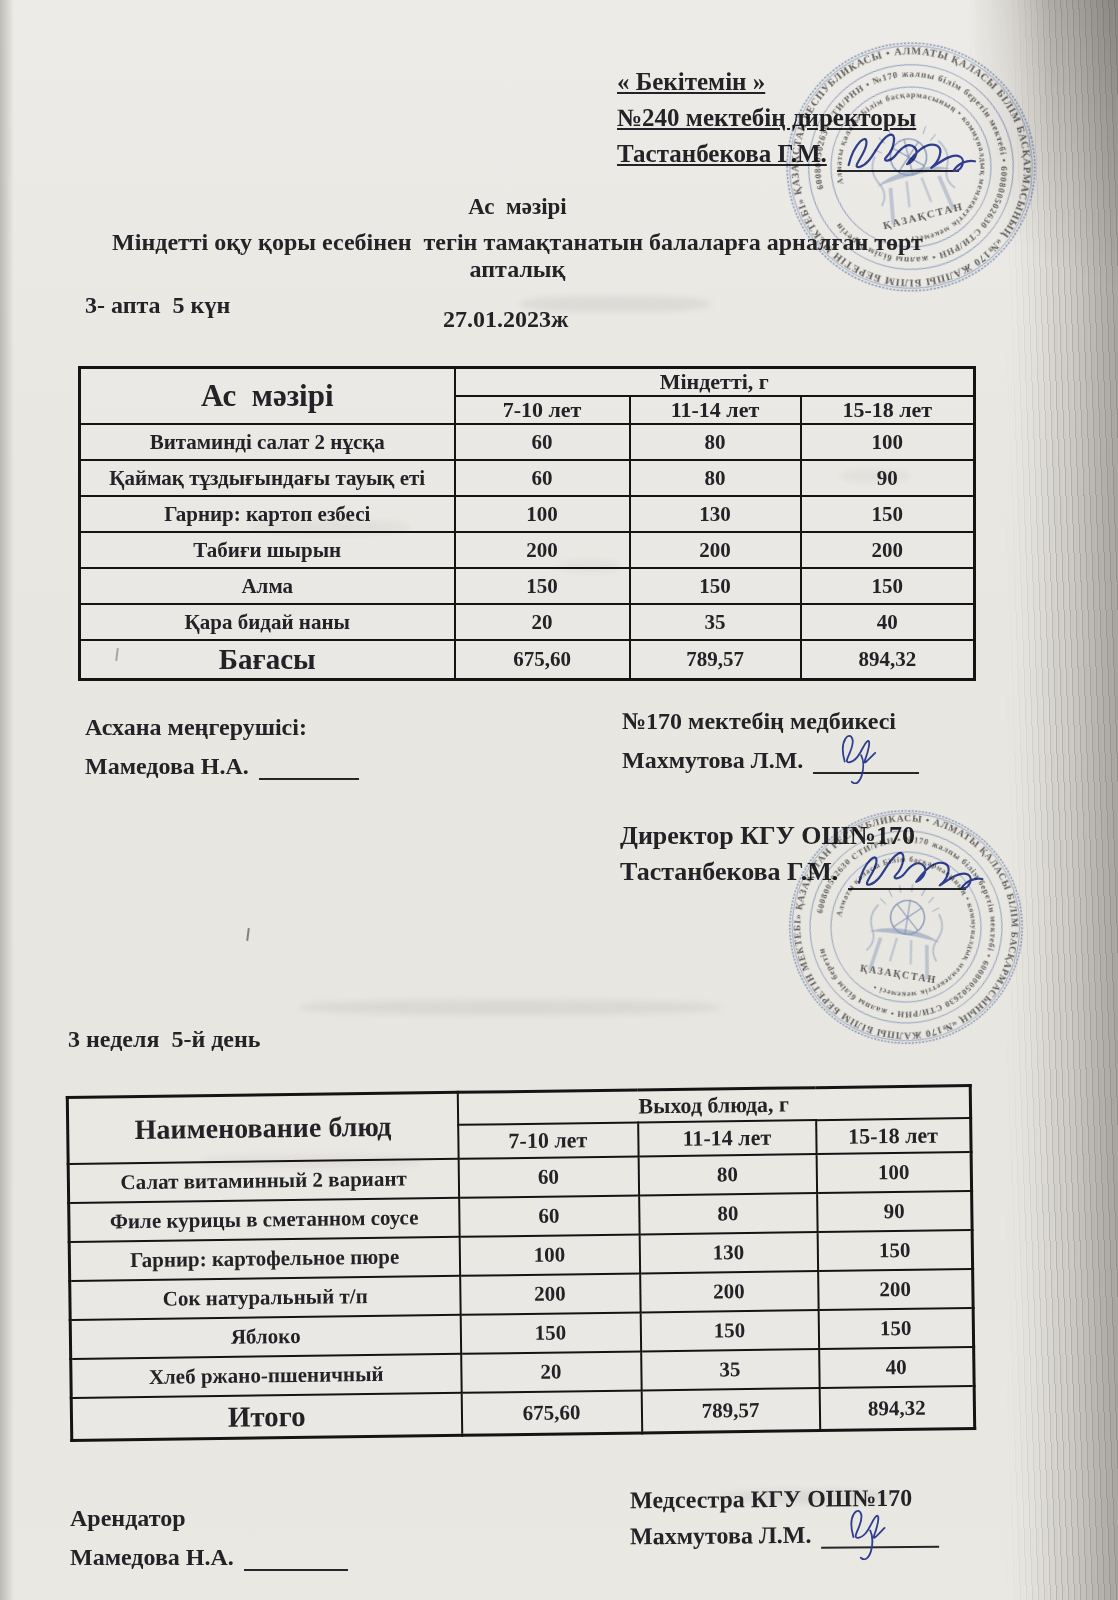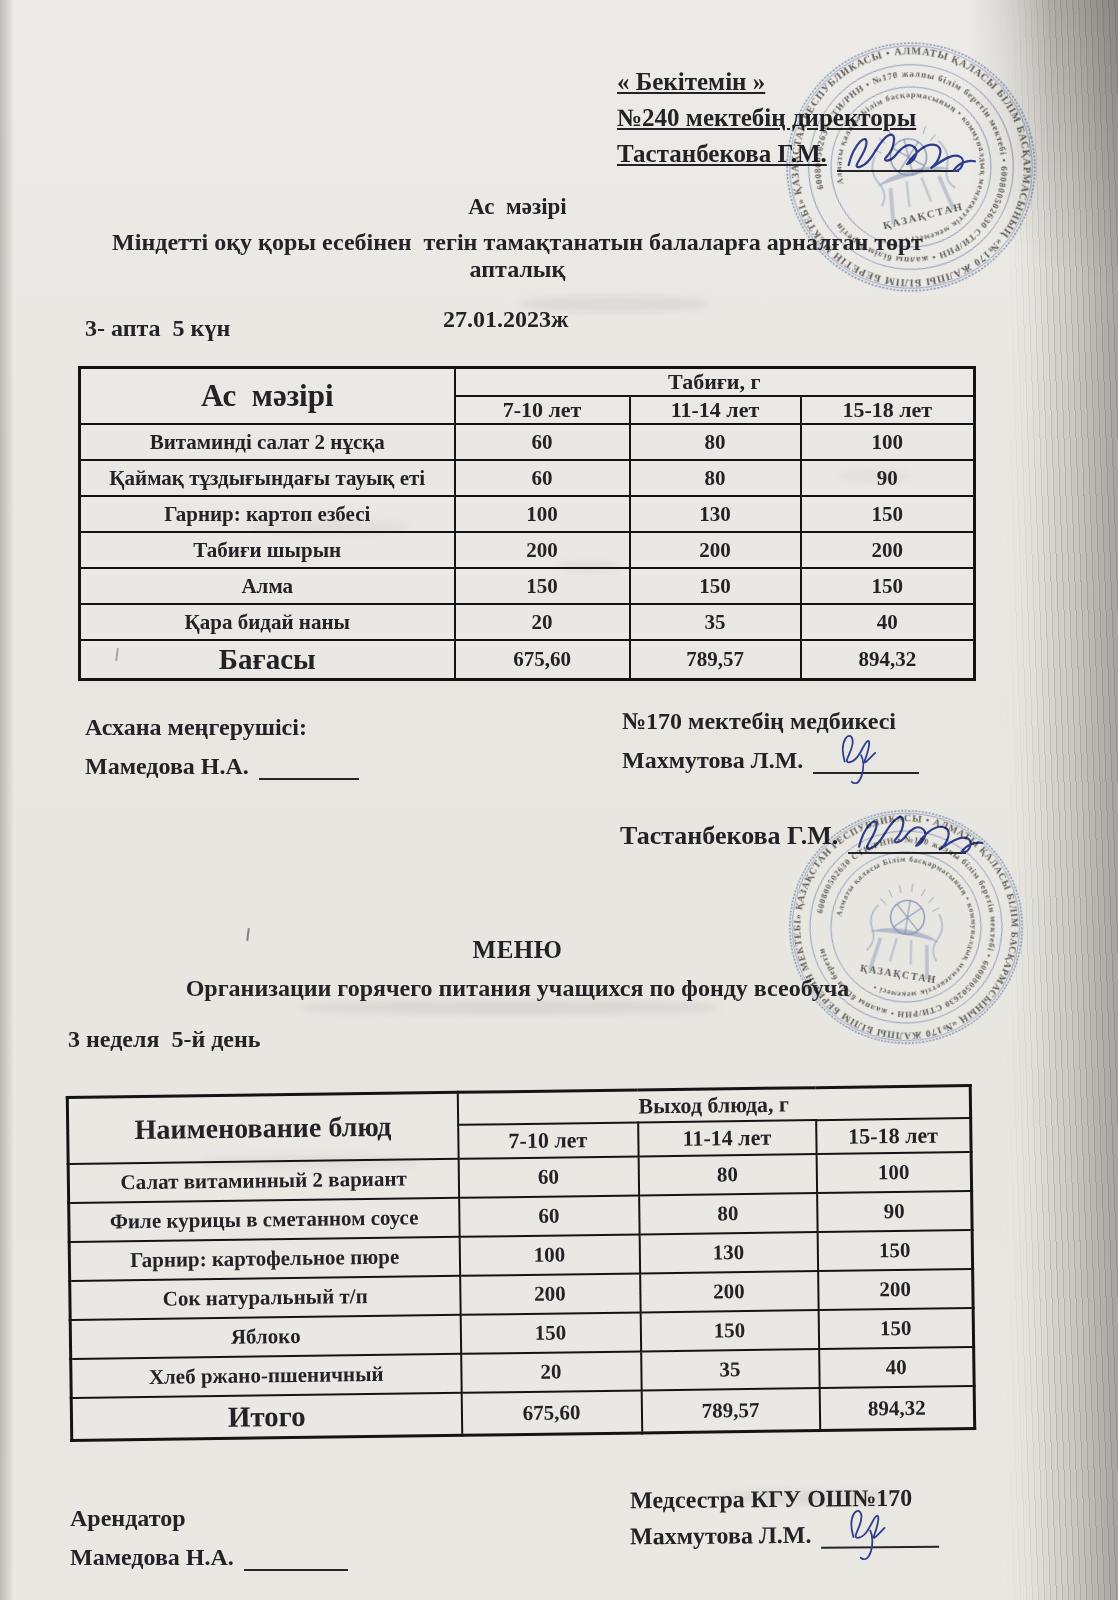--- a/index.html
+++ b/index.html
@@ -145,34 +145,34 @@
 
   <svg class="stamp" style="left:782px; top:38px; width:258px; height:258px; transform:rotate(-14deg);" viewBox="0 0 300 300">
       <use href="#stamp-def"></use>
     </svg>
 
   <div class="abs center-col" style="left:60px; top:194px; width:915px;">
     <div class="title1 t-line">Ас  мәзірі</div>
     <div class="title2 t-line">Міндетті оқу қоры есебінен  тегін тамақтанатын балаларға арналған төрт  апталық</div>
   </div>
 
-  <div class="abs meta t-line" style="left:85px; top:315px;text-align:center;">3- апта  5 күн</div>
+  <div class="abs meta t-line" style="left:85px; top:292px;text-align:center;">3- апта  5 күн</div>
   <div class="abs meta t-line" style="left:443px; top:306px;">27.01.2023ж</div>
 
   <table class="menu t1 abs" style="left:78px; top:366px; width:895px;">
     <colgroup>
         <col style="width:375px">
         <col style="width:175px">
         <col style="width:171px">
         <col style="width:174px">
       </colgroup>
     <thead>
       <tr>
         <th rowspan="2" class="corner t-line">Ас  мәзірі</th>
-        <th colspan="3" class="gh">Табиғи, г</th>
+        <th colspan="3" class="gh">Міндетті, г</th>
       </tr>
       <tr>
         <th class="ah">7-10 лет</th>
         <th class="ah">11-14 лет</th>
         <th class="ah">15-18 лет</th>
       </tr>
     </thead>
     <tbody>
       <tr>
         <td class="dish">Витаминді салат 2 нұсқа</td>
@@ -228,38 +228,35 @@
   <div class="abs meta name-line" style="left:622px; top:746px;">
     <span class="t-line">Махмутова Л.М.</span>
     <span class="blank" style="width:106px;">
       <svg class="sig" width="86" height="56" style="bottom:-12px">
           <use href="#sig-nurse"></use>
         </svg>
     </span>
   </div>
 
   <div class="abs appr-ru" style="left:620px; top:818px; width:430px;">
+    <div class="t-line">Директор КГУ ОШ№170</div>
     <div class="name-line">
       <span class="t-line">Тастанбекова Г.М.</span>
       <span class="blank" style="width:118px;">
         <svg class="sig" width="136" height="52">
             <use href="#sig-director"></use>
           </svg>
       </span>
     </div>
   </div>
 
   <svg class="stamp" style="left:785px; top:806px; width:242px; height:242px; transform:rotate(9deg);" viewBox="0 0 300 300">
       <use href="#stamp-def"></use>
     </svg>
 
-  <div class="abs center-col" style="left:60px; top:936px; width:915px;">
-    <div class="menu-title t-line">МЕНЮ</div>
-    <div class="menu-sub t-line">Организации горячего питания учащихся по фонду всеобуча</div>
-  </div>
   <div class="abs meta t-line" style="left:68px; top:1026px;">3 неделя  5-й день</div>
 
   <table class="menu t2 abs rot" style="left:68px; top:1090px; width:903px;">
     <colgroup>
         <col style="width:390px">
         <col style="width:180px">
         <col style="width:178px">
         <col style="width:155px">
       </colgroup>
     <thead>

